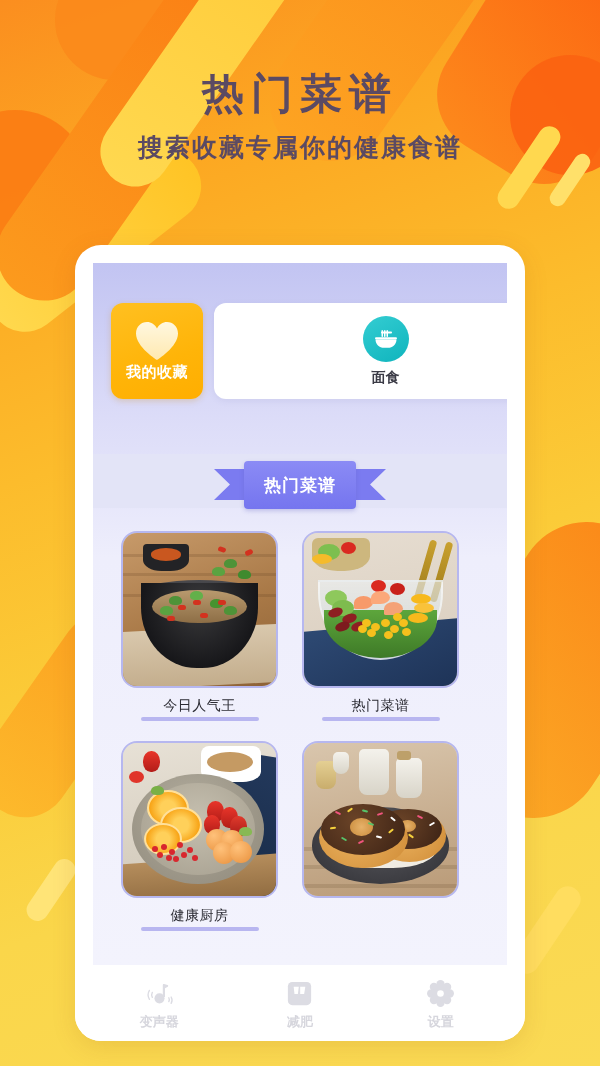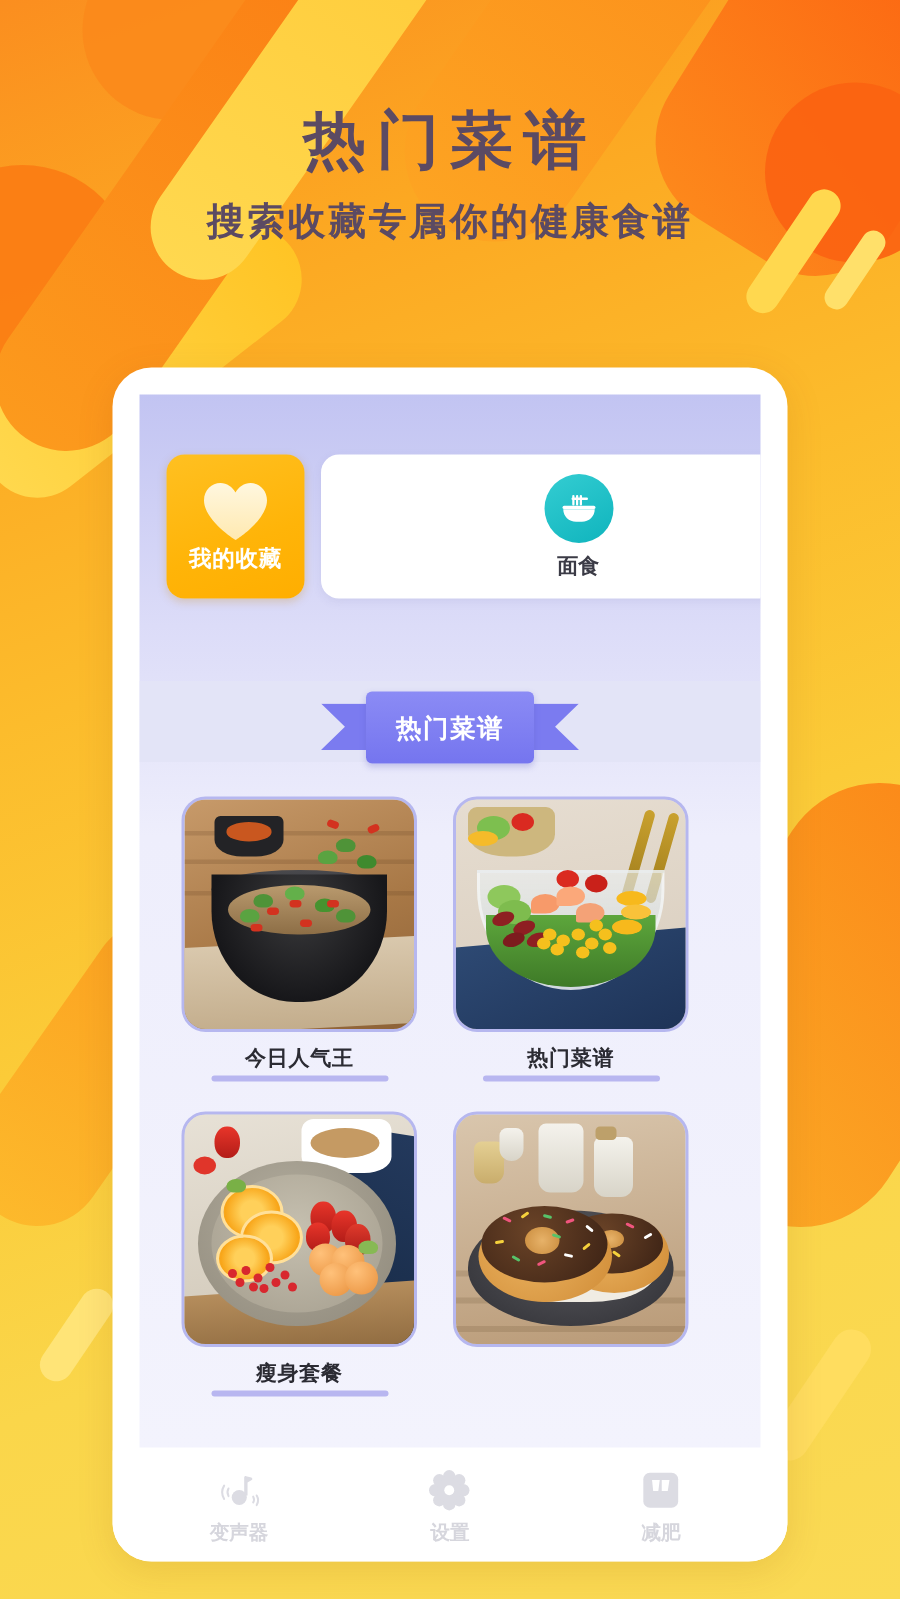--- a/index.html
+++ b/index.html
@@ -99,21 +99,21 @@
   .rib-txt{ font-size:17px; color:#fff; font-weight:bold; letter-spacing:1px; }
 
   
   .grid{ position:absolute; left:28px; top:268px; width:358px; display:flex; flex-wrap:wrap; gap:20px 24px; }
   .recipe{ width:157px; }
   .thumb{
     width:157px; height:157px; border-radius:16px; border:2px solid #b6b7ef;
     overflow:hidden; position:relative; background:#ddd;
   }
   .rcap{ margin-top:9px; text-align:center; }
-  .rcap-txt{ font-size:14px; font-weight:bold; color:#2b2b33; letter-spacing:.5px; }
+  .rcap-txt{ font-size:14px; font-weight:normal; color:#2b2b33; letter-spacing:.5px; }
   .rcap-bar{ width:118px; height:4px; background:#b8b6f0; border-radius:2px; margin:2px auto 0; }
 
   
   .nav{
     position:absolute; left:0; bottom:0; width:450px; height:74px; background:#fff;
     display:flex; align-items:center; justify-content:space-around; padding:0 14px;
   }
   .nav-item{ display:flex; flex-direction:column; align-items:center; width:70px; }
   .nav-ico{ height:32px; display:flex; align-items:flex-end; justify-content:center; margin-bottom:4px; }
   .nav-lbl{ font-size:13px; color:#d6d6dd; font-weight:bold; }
@@ -364,21 +364,21 @@
               <div class="pom" style="left:22%;top:71%"></div>
             <div class="pom" style="left:33%;top:74%"></div>
               <div class="pom" style="left:42%;top:68%"></div>
             <div class="pom" style="left:45%;top:73%"></div>
               <div class="pom" style="left:19%;top:67%"></div>
             <div class="herb" style="left:18%;top:28%;background:#79b046"></div>
             <div class="herb" style="left:76%;top:55%;background:#87b954"></div>
           </div>
         </div>
         <div class="rcap">
-          <div class="rcap-txt">瘦身套餐</div>
+          <div class="rcap-txt">健康厨房</div>
           <div class="rcap-bar"></div>
         </div>
       </div>
 
       <div class="recipe">
         <div class="thumb">
           <div class="art">
             <div class="dn-bg"></div>
             <div class="dn-plank" style="top:68%"></div>
             <div class="dn-plank" style="top:80%"></div>
@@ -437,42 +437,42 @@
         </svg>
       </div>
       <div class="nav-lbl">变声器</div>
     </div>
 
 
 
     <div class="nav-item">
       <div class="nav-ico">
         <svg viewBox="0 0 32 32" width="31" height="31">
+          <rect x="4" y="4" width="24" height="24" rx="4.5" fill="#dcdce3"></rect>
+          <path d="M10 9h5.3l-1 7.6H10.8z" fill="#fff"></path>
+          <path d="M16.7 9H22l-1.2 7.6h-4.1z" fill="#fff"></path>
+        </svg>
+      </div>
+      <div class="nav-lbl">减肥</div>
+    </div>
+
+    <div class="nav-item">
+      <div class="nav-ico">
+        <svg viewBox="0 0 32 32" width="31" height="31">
           <g fill="#dcdce3">
             <circle cx="16" cy="6.4" r="4.3"></circle>
               <circle cx="16" cy="25.6" r="4.3"></circle>
             <circle cx="6.4" cy="16" r="4.3"></circle>
               <circle cx="25.6" cy="16" r="4.3"></circle>
             <circle cx="9.2" cy="9.2" r="4.3"></circle>
               <circle cx="22.8" cy="22.8" r="4.3"></circle>
             <circle cx="9.2" cy="22.8" r="4.3"></circle>
               <circle cx="22.8" cy="9.2" r="4.3"></circle>
             <circle cx="16" cy="16" r="8.4"></circle>
           </g>
           <circle cx="16" cy="16" r="3.4" fill="#fff"></circle>
         </svg>
       </div>
       <div class="nav-lbl">设置</div>
     </div>
 
-    <div class="nav-item">
-      <div class="nav-ico">
-        <svg viewBox="0 0 32 32" width="31" height="31">
-          <rect x="4" y="4" width="24" height="24" rx="4.5" fill="#dcdce3"></rect>
-          <path d="M10 9h5.3l-1 7.6H10.8z" fill="#fff"></path>
-          <path d="M16.7 9H22l-1.2 7.6h-4.1z" fill="#fff"></path>
-        </svg>
-      </div>
-      <div class="nav-lbl">减肥</div>
-    </div>
-
   </div>
 </div>
 
 </body></html>

